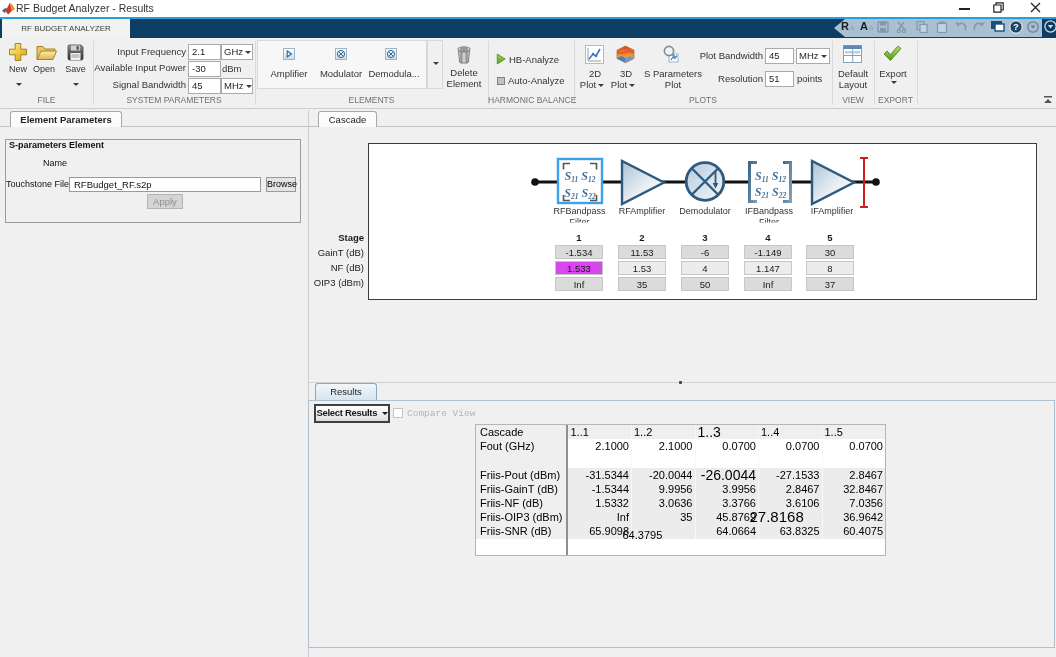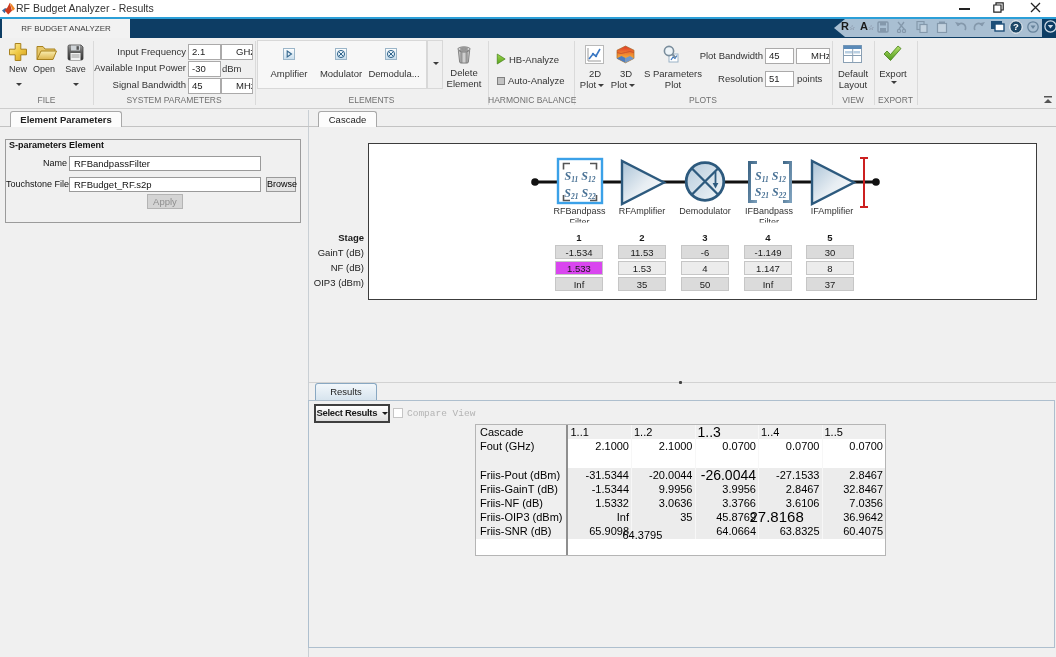--- a/index.html
+++ b/index.html
@@ -19,21 +19,21 @@
 .qi { position:absolute; top:20px; }
 #ribbon { left:0; top:38px; width:1056px; height:70px; background:#f0f0f0; }
 #ribbon-bottom { left:0; top:108px; width:1056px; height:1px; background:#cdcdcd; }
 .sec-label { position:absolute; top:95px; font-size:8.5px; color:#6f6f6f; text-align:center; white-space:nowrap; }
 .divider { position:absolute; top:41px; width:1px; height:64px; background:#dadada; }
 .rlabel { position:absolute; font-size:9.5px; color:#333; text-align:center; white-space:nowrap; }
 .rlabel-r { position:absolute; font-size:9.5px; color:#333; text-align:right; white-space:nowrap; }
 .rfield { position:absolute; background:#fff; border:1px solid #abaaaa; font-size:9.5px; color:#222;
   padding-left:3px; line-height:14px; }
 .rdrop { position:absolute; background:#fff; border:1px solid #abaaaa; font-size:9.5px; color:#222;
-  line-height:14px; padding-left:14px; white-space:nowrap; overflow:hidden; }
+  line-height:14px; padding-left:2px; white-space:nowrap; overflow:hidden; }
 .caret { display:inline-block; width:0; height:0; border-left:3px solid transparent;
   border-right:3px solid transparent; border-top:3.8px solid #3c3c3c; vertical-align:1px; margin-left:2px; }
 #docarea { left:0; top:110px; width:1056px; height:547px; background:#f0f0f0; }
 .doc-tabline { position:absolute; height:1px; background:#c3c3c3; }
 .doctab { position:absolute; background:#fcfcfc; border:1px solid #a8a8a8; border-bottom:none;
   border-radius:3px 3px 0 0; font-size:9.5px; color:#222; text-align:center; }
 #splitter-v { left:308px; top:110px; width:1px; height:547px; background:#c9cfd4; }
 #grpbox { left:5px; top:139px; width:296px; height:84px; border:1px solid #9b9b9b; }
 .fld { position:absolute; background:#fff; border:1px solid #9a9a9a; font-size:9.5px; color:#111;
   padding-left:4px; line-height:13px; }
@@ -309,21 +309,20 @@
 
   <div class="abs" id="docarea"></div>
   <div class="abs" id="splitter-v"></div>
   <div class="doc-tabline" style="left:0;top:126px;width:1056px"></div>
   <div class="doctab" style="left:10px;top:111px;width:112px;height:16px;font-weight:bold;line-height:15px">Element Parameters</div>
   <div class="doctab" style="left:318px;top:111px;width:59px;height:16px;line-height:15px">Cascade</div>
 
   <div class="abs" id="grpbox"></div>
   <div class="plabel" style="left:9px;top:140px;font-weight:bold">S-parameters Element</div>
   <div class="plabel" style="left:43px;top:158px">Name</div>
-  <div class="fld" style="left:69px;top:156px;width:192px;height:15px">RFBandpassFilter</div>
   <div class="plabel" style="left:6px;top:179px">Touchstone File</div>
   <div class="fld" style="left:69px;top:177px;width:192px;height:15px">RFBudget_RF.s2p</div>
   <div class="abs" style="left:266px;top:177px;width:30px;height:15px;background:#e4e4e4;border:1px solid #9a9a9a;font-size:9px;text-align:center;line-height:13px">Browse</div>
   <div class="abs" style="left:147px;top:194px;width:36px;height:15px;background:#d4d4d4;border:1px solid #b4b4b4;font-size:9.5px;color:#8f8f8f;text-align:center;line-height:13px">Apply</div>
 
   <div class="abs" id="diagram"></div>
   <svg class="abs" style="left:368px;top:143px" width="669" height="157" viewBox="0 0 669 157">
     <defs>
       <linearGradient id="steel" x1="0" y1="0" x2="1" y2="1">
         <stop offset="0" stop-color="#a9c2d6"></stop>

